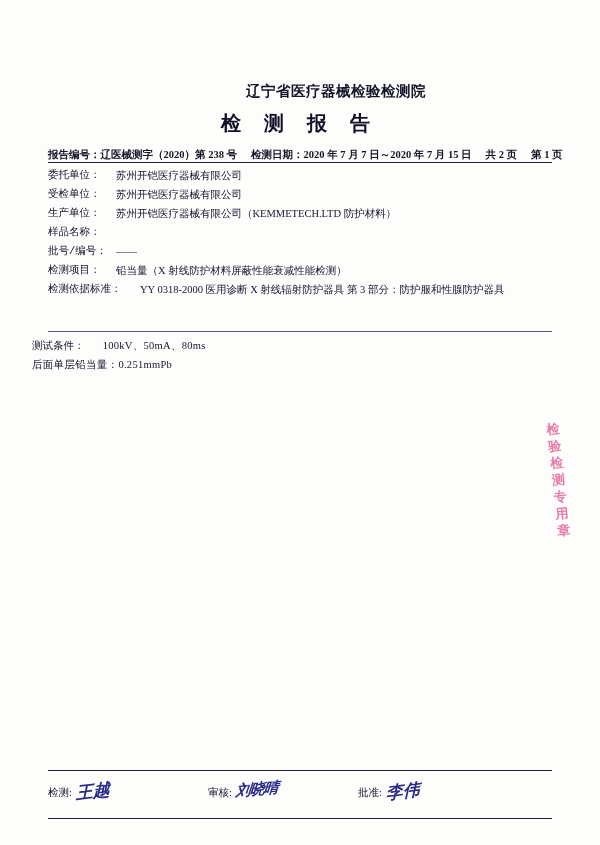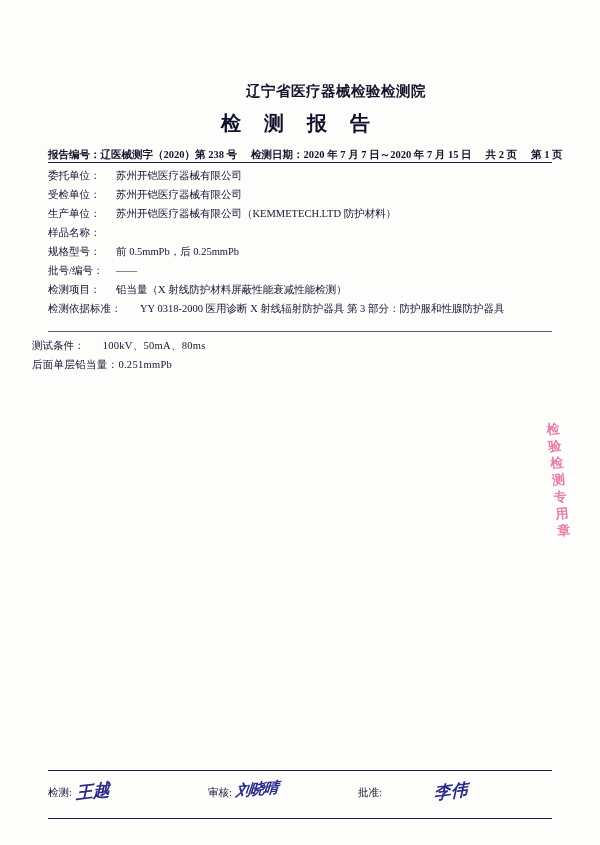--- a/index.html
+++ b/index.html
@@ -77,20 +77,21 @@
     line-height: 19px;
     height: 19px;
     color: #141430;
     white-space: nowrap;
     display: flex;
     align-items: center;
   }
   .info-row .lbl {
     display: inline-block;
     min-width: 68px;
+    font-family: Liberation Mono, monospace;
   }
   .info-row .val { }
 
   .cond-block {
     position: absolute;
     left: 32px;
     width: 504px;
     top: 336px;
   }
   .cond-row {
@@ -158,21 +159,21 @@
     font-style: italic;
     font-weight: bold;
     margin-left: 4px;
     transform: rotate(-7deg) skewX(-6deg);
     transform-origin: left center;
     white-space: nowrap;
   }
   .sign-ink.two { font-size: 15px; letter-spacing: -1px; transform: rotate(-5deg) skewX(-10deg); }
   .sign-i1 { left: 0px; top: 2px; }
   .sign-i2 { left: 160px; top: 2px; }
-  .sign-i3 { left: 310px; top: 2px; gap: 48px; }
+  .sign-i3 { left: 310px; top: 2px; }
 </style>
 </head>
 <body>
 
 <div class="page">
 
   <div class="org-name">辽宁省医疗器械检验检测院</div>
 
   <div class="report-title">检 测 报 告</div>
 
@@ -195,24 +196,20 @@
     <div class="info-row">
       <span class="lbl">受检单位：</span>
       <span class="val">苏州开铠医疗器械有限公司</span>
     </div>
     <div class="info-row">
       <span class="lbl">生产单位：</span>
       <span class="val">苏州开铠医疗器械有限公司（KEMMETECH.LTD 防护材料）</span>
     </div>
     <div class="info-row">
       <span class="lbl">样品名称：</span>
-    </div>
-    <div class="info-row">
-      <span class="lbl">规格型号：</span>
-      <span class="val">前 0.5mmPb，后 0.25mmPb</span>
     </div>
     <div class="info-row">
       <span class="lbl">批号/编号：</span>
       <span class="val">——</span>
     </div>
     <div class="info-row">
       <span class="lbl">检测项目：</span>
       <span class="val">铅当量（X 射线防护材料屏蔽性能衰减性能检测）</span>
     </div>
     <div class="info-row">

